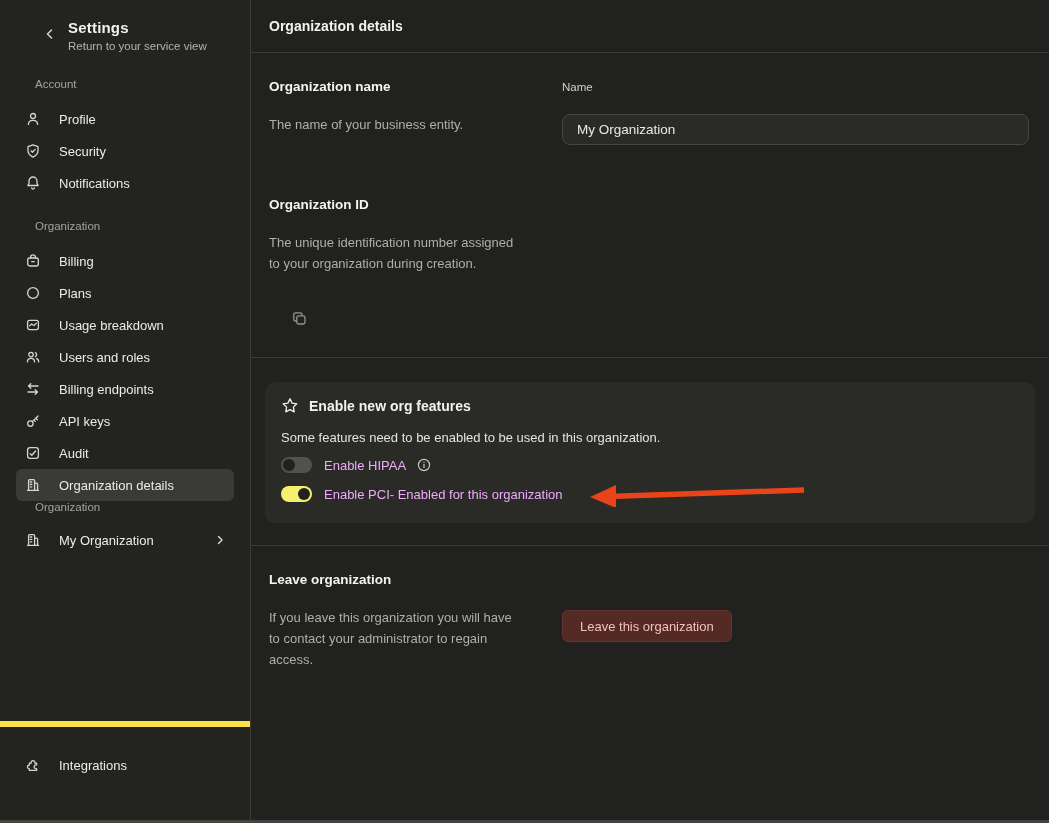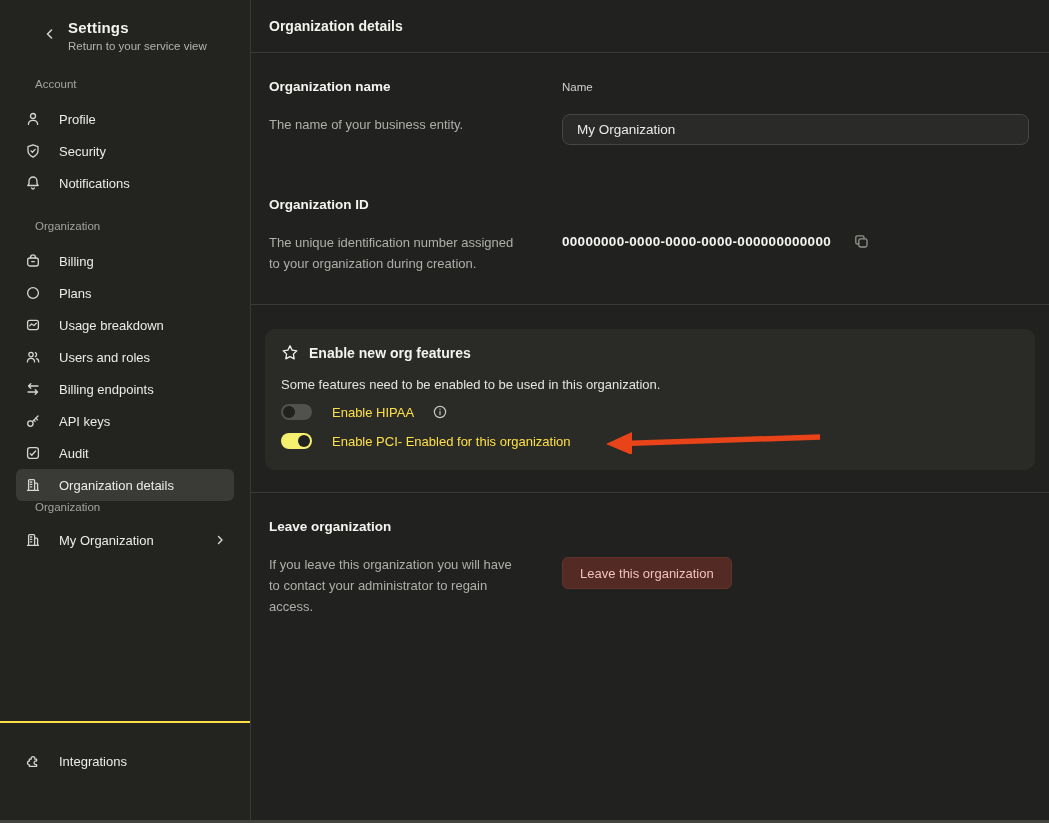--- a/index.html
+++ b/index.html
@@ -24,21 +24,21 @@
     display:flex; align-items:center; gap:18px; height:32px;
     margin:0 16px; padding:0 9px; border-radius:6px;
     font-size:13px; color:#ebebe8; cursor:pointer; white-space:nowrap;
   }
   .sb-item.selected{ background:#3a3a37; }
   .sb-item svg{ flex:none; }
   .sb-bottom{ position:absolute; left:0; right:0; top:642; }
   .sb-bottom .sb-label{ margin-top:0; }
   .sb-bottom .sb-item{ margin-top:11px; }
   .spacer{ flex:1; }
-  .sb-footer{ position:absolute; left:0; right:0; top:721px; border-top:2px solid #fde047; padding-top:22px; }
+  .sb-footer{ position:absolute; left:0; right:0; top:721px; border-top:6px solid #fde047; padding-top:22px; }
   .dot{ width:8px; height:8px; border-radius:50%; background:#8fdfa4; margin:0 4px; flex:none; }
   
   .main{ flex:1; position:relative; background:#21211f; }
   .main-header{
     height:53px; border-bottom:1px solid #3a3a37;
     display:flex; align-items:center; padding-left:18px;
     font-size:14px; font-weight:700;
   }
   .content{ padding:0 20px 0 18px; }
   .row{ display:flex; }
@@ -46,31 +46,31 @@
   .row .right{ flex:1; }
   h3{ margin:0 0 20px 0; font-size:13.5px; font-weight:700; color:#f4f4f1; }
   .desc{ font-size:13px; color:#aeaeaa; line-height:21px; }
   .sec-name{ margin-top:26px; }
   .field-label{ font-size:11.5px; color:#cfcfcb; margin:2px 0 21px; }
   .text-input{
     width:100%; height:31px; background:#2a2a28; border:1px solid #464644;
     border-radius:8px; color:#e9e9e6; font-size:13.5px; padding:0 14px;
     font-family:"Liberation Sans", sans-serif;
   }
-  .sec-id{ margin-top:52px; }
+  .sec-id{ margin-top:52px;flex-direction:column; }
   .uuid-row{ display:flex; align-items:center; padding-top:36px; }
   .uuid{ font-size:13.5px; font-weight:700; color:#f4f4f1; letter-spacing:.3px; }
   .copy-btn{ margin-left:22px; cursor:pointer; display:flex; }
   .divider{ border:none; border-top:1px solid #3a3a37; margin:30px -20px 0 -18px; }
   .divider2{ margin-top:22px; }
   
   .card{ margin:24px -6px 0 -4px; background:#2a2a27; border-radius:10px; padding:15px 16px 17px; }
   .card-title{ display:flex; align-items:center; gap:10px; font-size:14px; font-weight:700; }
   .card-desc{ margin-top:15px; font-size:13px; color:#e3e3df; }
-  .toggle-row{ display:flex; align-items:center; gap:20px; height:24px; font-size:13px; color:#fde047; }
+  .toggle-row{ display:flex; align-items:center; gap:12px; height:24px; font-size:13px; color:#f0abfc; }
   .tr1{ margin-top:8px; }
   .tr2{ margin-top:5px; }
   .toggle{ width:31px; height:16px; border-radius:999px; background:#51514d; position:relative; flex:none; cursor:pointer; }
   .toggle .knob{ position:absolute; top:2px; left:2px; width:12px; height:12px; border-radius:50%; background:#21211f; }
   .toggle.on{ background:#f6f071; }
   .toggle.on .knob{ left:auto; right:2px; }
   .info-btn{ display:flex; margin-left:-2px; cursor:pointer; }
   .arrow-annot{ margin-left:14px; flex:none; }
   
   .sec-leave{ margin-top:26px; }
@@ -260,21 +260,20 @@
       </div>
     </section>
 
     <section class="row sec-id">
       <div class="left">
         <h3>Organization ID</h3>
         <div class="desc">The unique identification number assigned to your organization during creation.</div>
       </div>
       <div class="right">
         <div class="uuid-row">
-          <span class="uuid">00000000-0000-0000-0000-000000000000</span>
           <span class="copy-btn icon">
             <svg width="17" height="17" viewBox="0 0 17 17" fill="none" stroke="#94948f" stroke-width="1.3" stroke-linejoin="round">
                 <rect x="5.8" y="5.8" width="8.2" height="8.2" rx="1.8"></rect>
                 <path d="M11 5.8 V4.4 A1.6 1.6 0 0 0 9.4 2.8 H4.4 A1.6 1.6 0 0 0 2.8 4.4 v5 A1.6 1.6 0 0 0 4.4 11 h1.4"></path>
               </svg>
           </span>
         </div>
       </div>
     </section>
 

